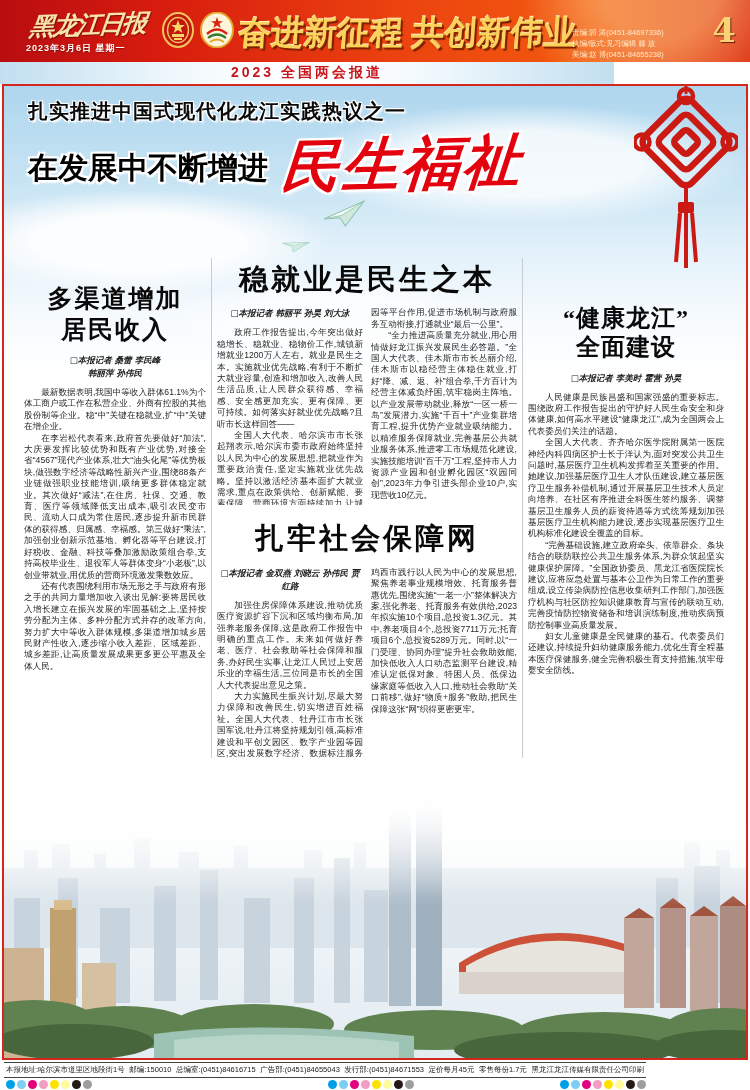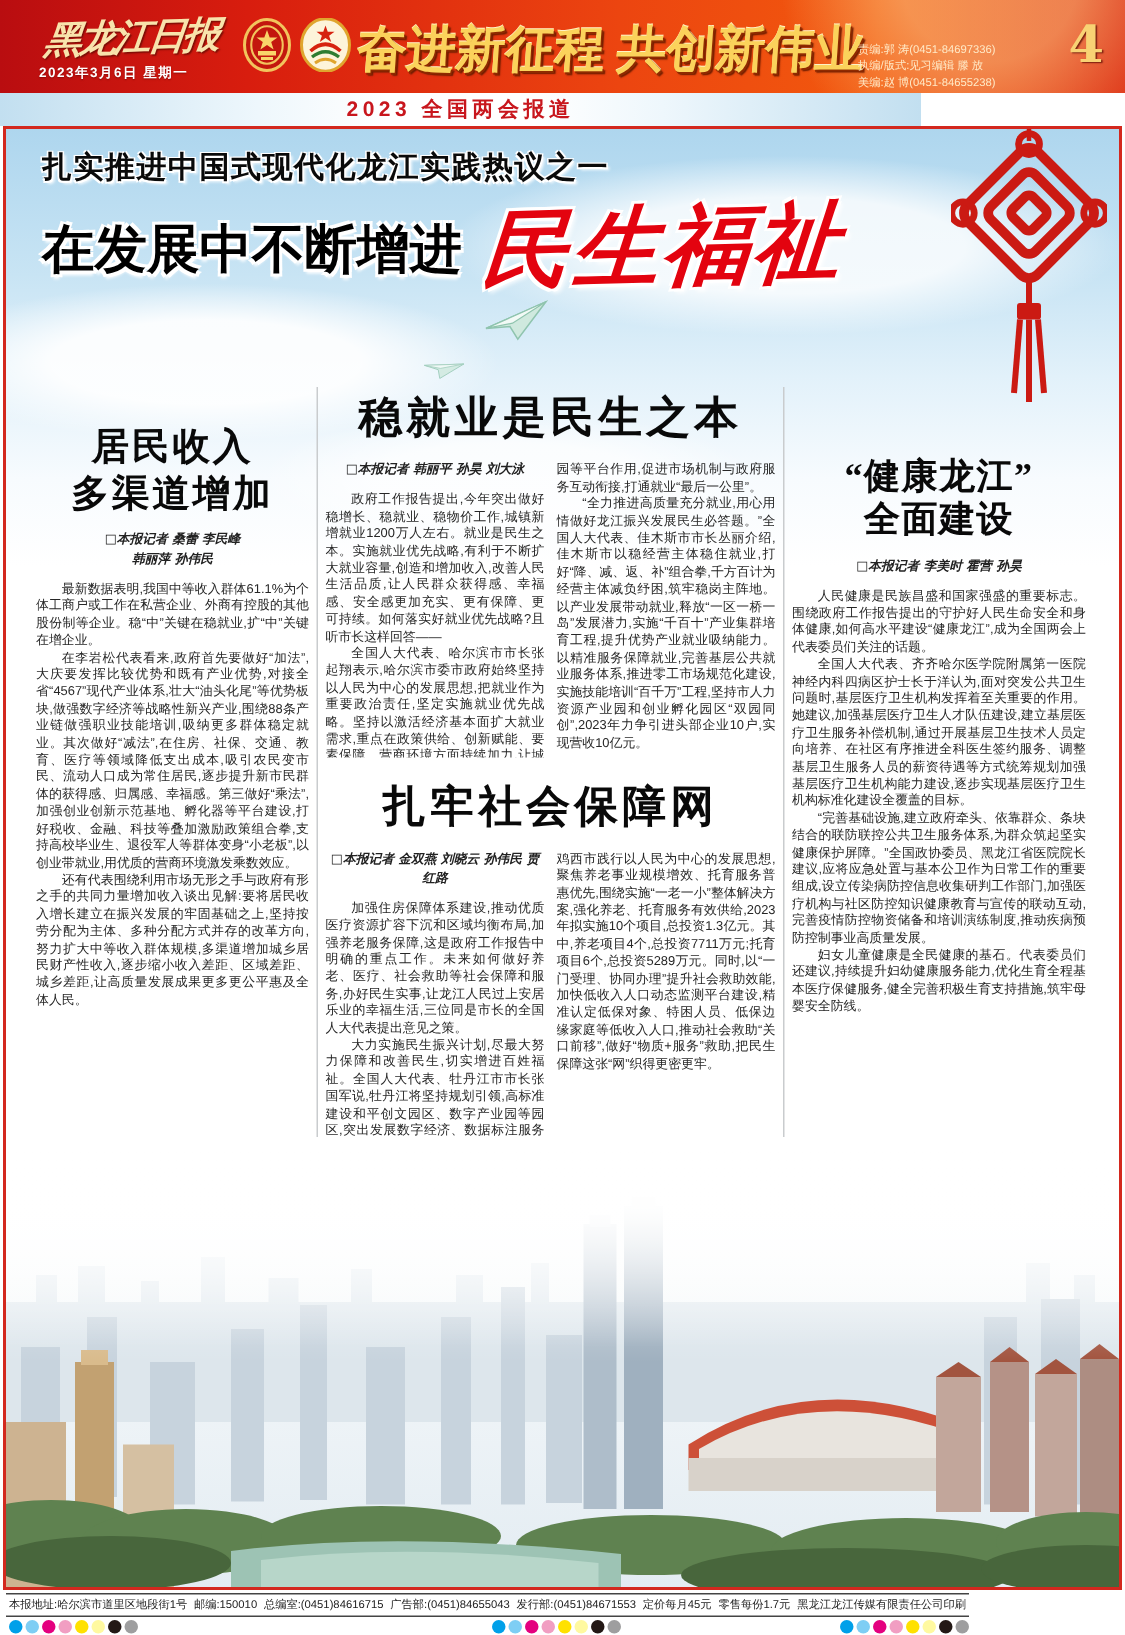--- a/index.html
+++ b/index.html
@@ -71,21 +71,21 @@
   .kicker {
     position:absolute; left:24px; top:12px;
     font-family:"Liberation Serif", serif; font-weight:bold; font-size:20px; color:#0a0a0a;
     letter-spacing:1px;
     text-shadow:-1px -1px 0 #fff,1px -1px 0 #fff,-1px 1px 0 #fff,1px 1px 0 #fff,2px 2px 2px rgba(255,255,255,.9);
     white-space:nowrap;
   }
   .headline { position:absolute; left:24px; top:40px; white-space:nowrap; }
   .headline .black {
     display:inline-block;
-    font-family:"Liberation Sans", sans-serif; font-weight:900; font-size:35px; color:#000;
+    font-family:"Liberation Sans", sans-serif; font-weight:900; font-size:30px; color:#000;
     letter-spacing:0px;
     text-shadow:-2px -2px 0 #fff,2px -2px 0 #fff,-2px 2px 0 #fff,2px 2px 0 #fff,0 3px 2px rgba(255,255,255,.9);
   }
   .headline .red {
     display:inline-block; margin-left:10px; vertical-align:-6px;
     font-family:"DejaVu Serif", serif; font-weight:900; font-style:italic; font-size:58px; color:#e3030f;
     transform:skewX(-6deg) rotate(-1.5deg); letter-spacing:2px;
     text-shadow:-2px -2px 0 #fff,2px -2px 0 #fff,-2px 2px 0 #fff,2px 2px 0 #fff,3px 3px 3px rgba(255,255,255,.9);
   }
   .knot { position:absolute; right:8px; top:-4px; }
@@ -227,22 +227,22 @@
       <svg width="46" height="26" viewBox="0 0 46 26">
         <path d="M2 14 L44 2 L22 24 L18 15 Z" fill="#cfe9de" stroke="#8fc4ae" stroke-width="1"></path>
         <path d="M2 14 L44 2 L20 13 Z" fill="#f2faf6" stroke="#8fc4ae" stroke-width="0.8"></path>
       </svg>
     </div>
 
     <div class="articles">
 
       <div class="col-left art">
         <div class="art-title t-left">
+          <div>多渠道增加</div>
           <div>居民收入</div>
-          <div>多渠道增加</div>
         </div>
         <div class="byline">
           <div>□本报记者 桑蕾 李民峰</div>
           <div>韩丽萍 孙伟民</div>
         </div>
         <div class="col-clip h-left">
           <p>最新数据表明,我国中等收入群体61.1%为个体工商户或工作在私营企业、外商有控股的其他股份制等企业。稳“中”关键在稳就业,扩“中”关键在增企业。</p>
           <p>在李岩松代表看来,政府首先要做好“加法”,大庆要发挥比较优势和既有产业优势,对接全省“4567”现代产业体系,壮大“油头化尾”等优势板块,做强数字经济等战略性新兴产业,围绕88条产业链做强职业技能培训,吸纳更多群体稳定就业。其次做好“减法”,在住房、社保、交通、教育、医疗等领域降低支出成本,吸引农民变市民、流动人口成为常住居民,逐步提升新市民群体的获得感、归属感、幸福感。第三做好“乘法”,加强创业创新示范基地、孵化器等平台建设,打好税收、金融、科技等叠加激励政策组合拳,支持高校毕业生、退役军人等群体变身“小老板”,以创业带就业,用优质的营商环境激发乘数效应。</p>
           <p>还有代表围绕利用市场无形之手与政府有形之手的共同力量增加收入谈出见解:要将居民收入增长建立在振兴发展的牢固基础之上,坚持按劳分配为主体、多种分配方式并存的改革方向,努力扩大中等收入群体规模,多渠道增加城乡居民财产性收入,逐步缩小收入差距、区域差距、城乡差距,让高质量发展成果更多更公平惠及全体人民。</p>
         </div>

